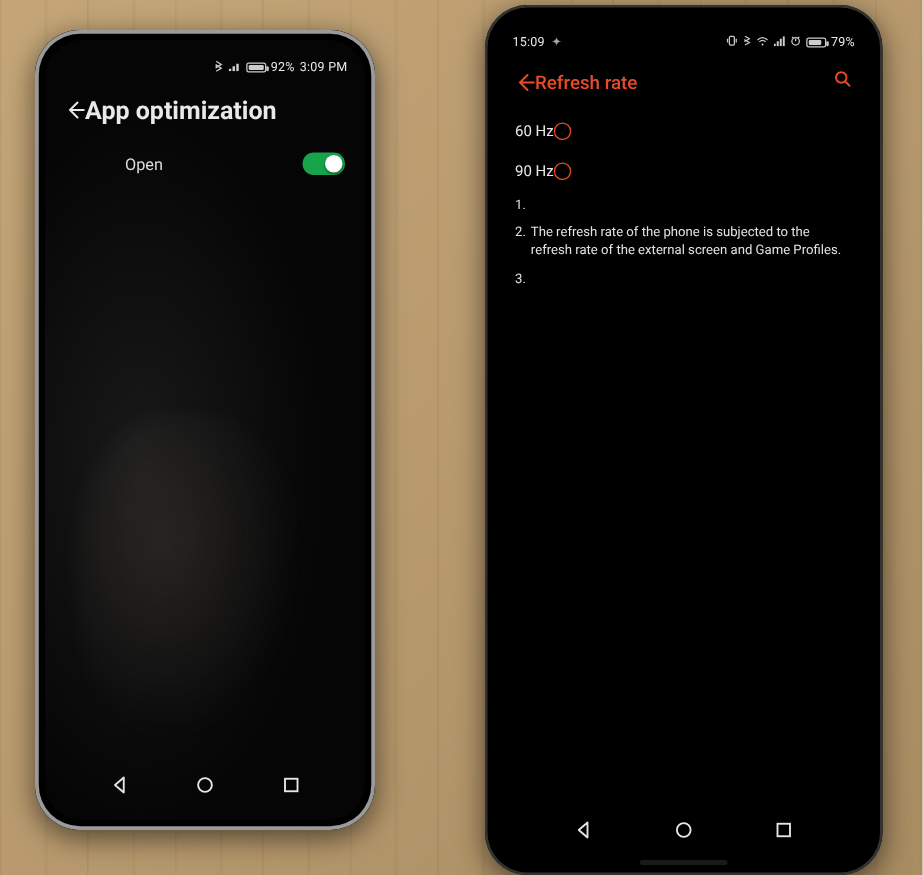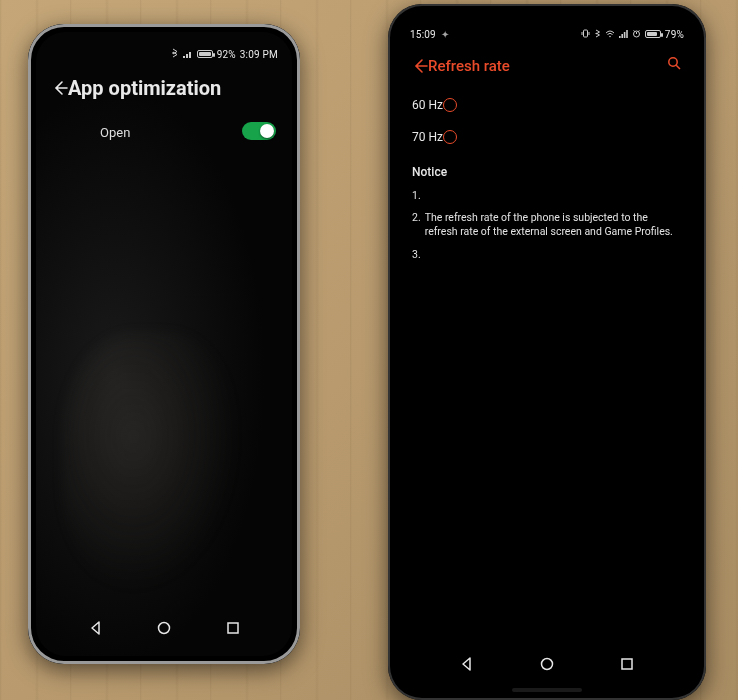--- a/index.html
+++ b/index.html
@@ -297,25 +297,24 @@
             <line x1="9.2" y1="9.2" x2="13" y2="13" stroke="#e94b2a" stroke-width="1.5"></line>
           </svg>
       </span>
     </div>
 
     <div class="radio-row">
       <span>60 Hz</span>
       <span class="radio"></span>
     </div>
     <div class="radio-row">
-      <span>70 Hz</span>
+      <span>90 Hz</span>
       <span class="radio"></span>
     </div>
 
-    <div class="notice-title">Notice</div>
 
     <div class="notice-item">
       <span class="num">1.</span>
     </div>
     <div class="notice-item">
       <span class="num">2.</span>
       <span>The refresh rate of the phone is subjected to the refresh rate of the external screen and Game Profiles.</span>
     </div>
     <div class="notice-item">
       <span class="num">3.</span>

